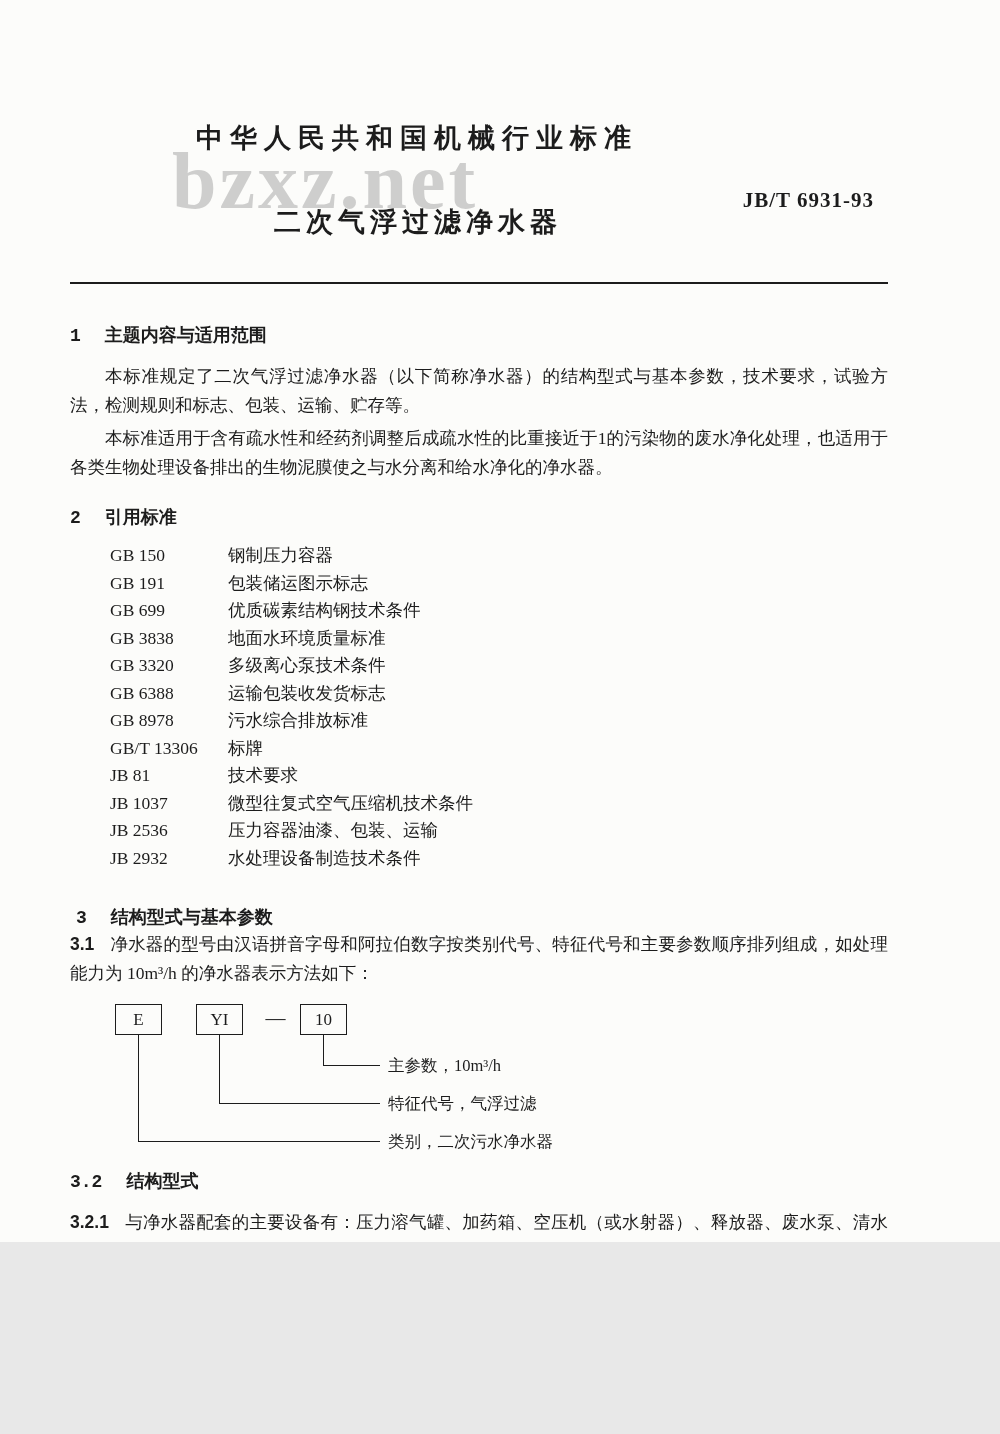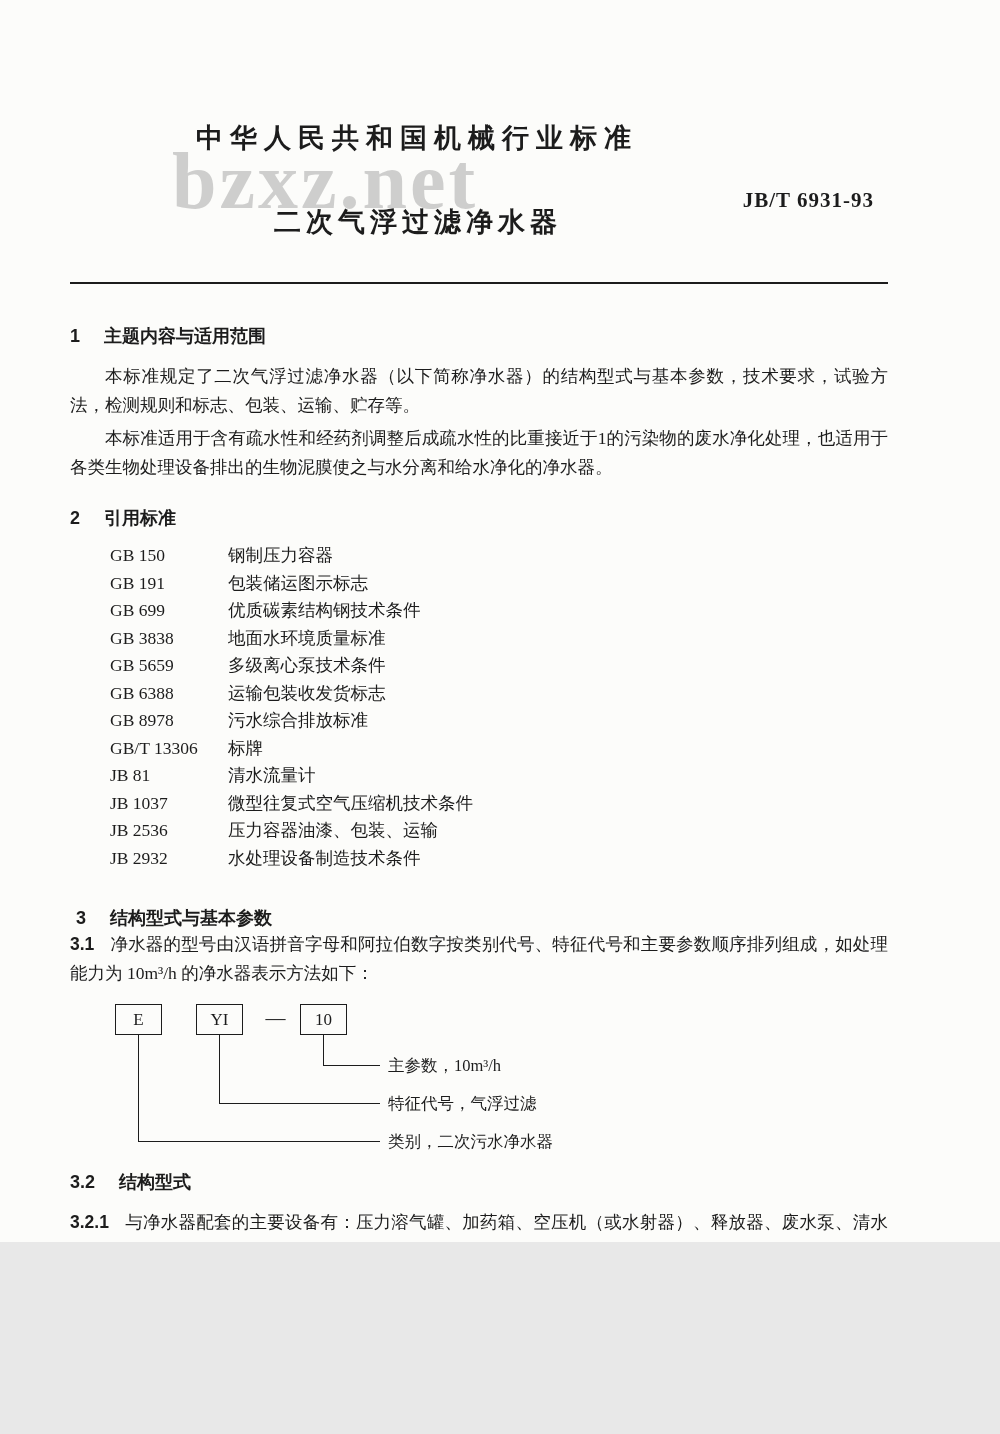--- a/index.html
+++ b/index.html
@@ -32,21 +32,21 @@
     font-size:27px; letter-spacing:5px; white-space:nowrap;
   }
   .standard-number {
     position:absolute; right:14px; top:-16px;
     font-family:"Liberation Serif", serif; font-weight:bold;
     font-size:21px; letter-spacing:1px; white-space:nowrap;
   }
   .header-rule { border-top:2px solid #1c1c1c; margin-top:42px; }
 
   .heading {
-    font-family:Liberation Sans, sans-serif; font-weight:bold;
+    font-family:Liberation Mono, monospace; font-weight:bold;
     font-size:18px; line-height:24px;
   }
   .heading .num { margin-right:24px; }
   .h-s1 { margin-top:40px; }
   .h-s2 { margin-top:24px; }
   .h-s3 { margin-top:34px;margin-left:6px; }
   .h-s32 { margin-top:2px; }
 
   .para {
     font-size:17.5px; line-height:29px; text-align:justify;
@@ -131,38 +131,38 @@
         </div>
       <div class="ref-row">
           <span class="ref-code">GB 699</span>
           <span class="ref-title">优质碳素结构钢技术条件</span>
         </div>
       <div class="ref-row">
           <span class="ref-code">GB 3838</span>
           <span class="ref-title">地面水环境质量标准</span>
         </div>
       <div class="ref-row">
-          <span class="ref-code">GB 5659</span>
+          <span class="ref-code">GB 3320</span>
           <span class="ref-title">多级离心泵技术条件</span>
         </div>
       <div class="ref-row">
           <span class="ref-code">GB 6388</span>
           <span class="ref-title">运输包装收发货标志</span>
         </div>
       <div class="ref-row">
           <span class="ref-code">GB 8978</span>
           <span class="ref-title">污水综合排放标准</span>
         </div>
       <div class="ref-row">
           <span class="ref-code">GB/T 13306</span>
           <span class="ref-title">标牌</span>
         </div>
       <div class="ref-row">
           <span class="ref-code">JB 81</span>
-          <span class="ref-title">清水流量计</span>
+          <span class="ref-title">技术要求</span>
         </div>
       <div class="ref-row">
           <span class="ref-code">JB 1037</span>
           <span class="ref-title">微型往复式空气压缩机技术条件</span>
         </div>
       <div class="ref-row">
           <span class="ref-code">JB 2536</span>
           <span class="ref-title">压力容器油漆、包装、运输</span>
         </div>
       <div class="ref-row">

